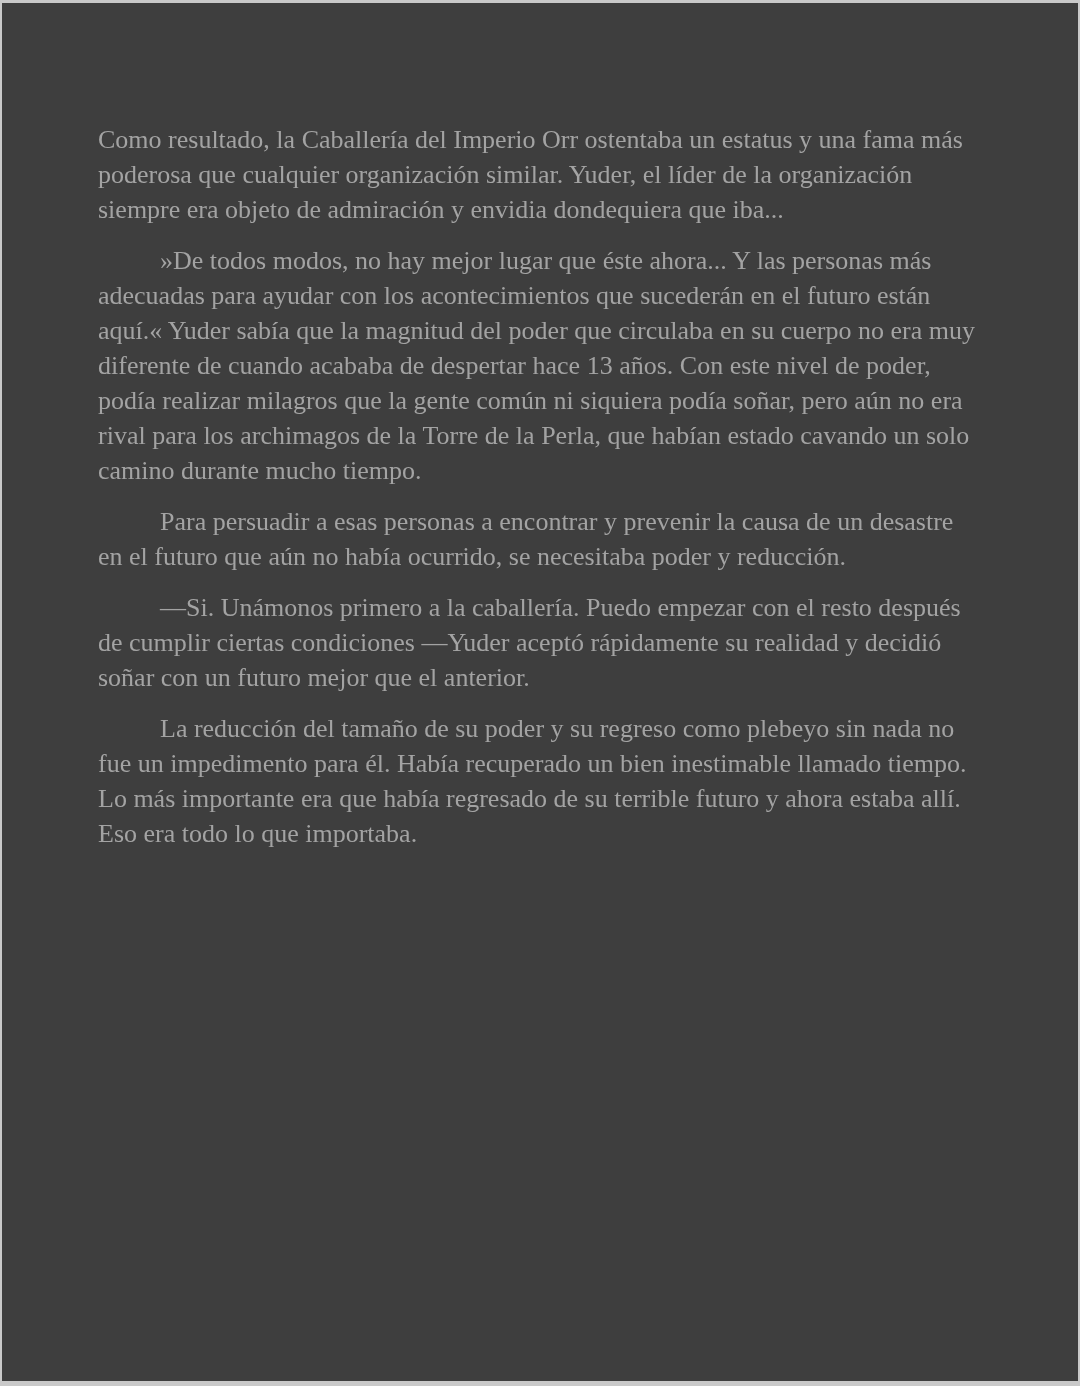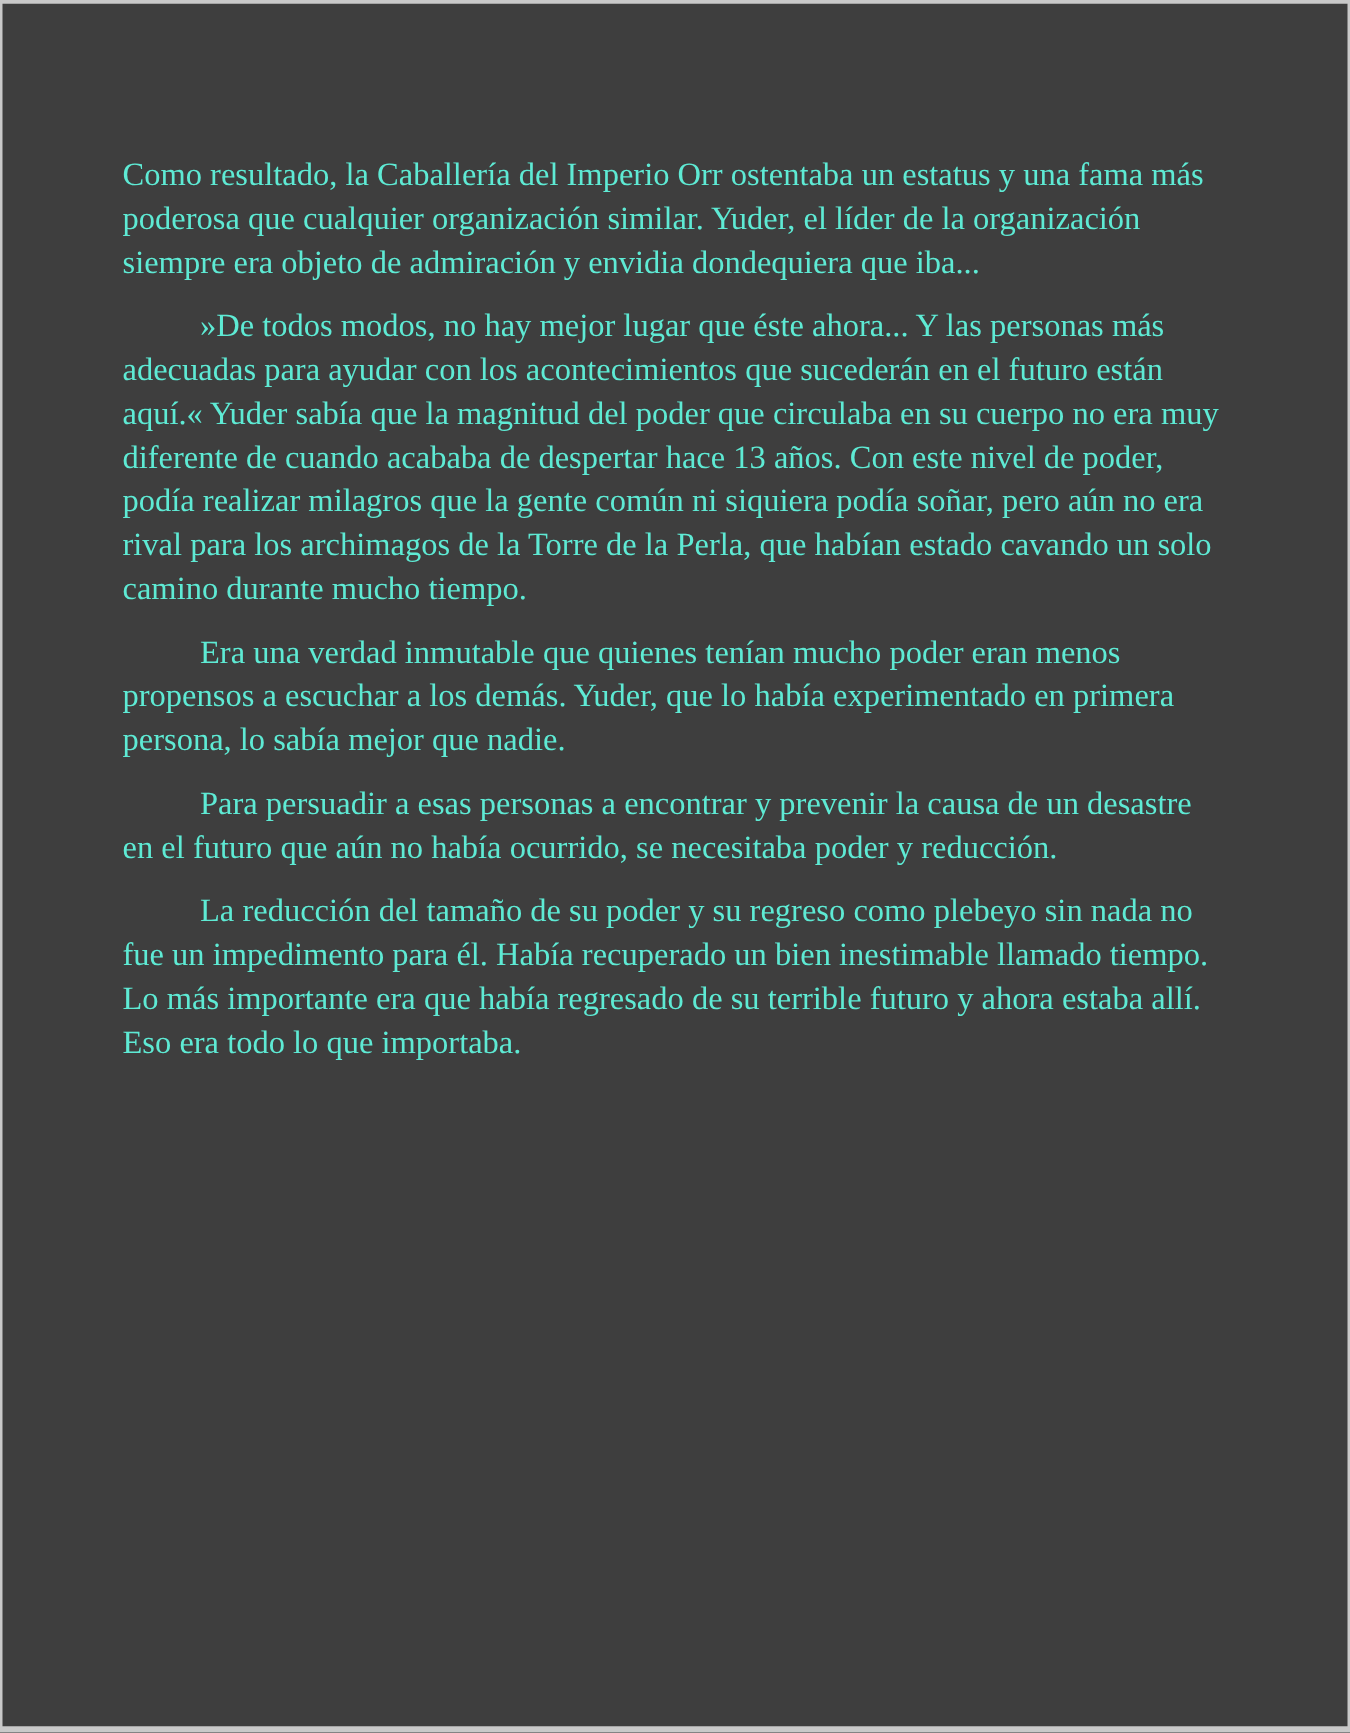--- a/index.html
+++ b/index.html
@@ -38,20 +38,20 @@
     text-indent: 62px;
   }
   .para.first {
     text-indent: 0;
   }
 </style>
 </head>
 <body style="background: rgb(201, 201, 201);">
 
 <div class="page" style="background: rgb(62, 62, 62);">
-  <div class="text-column" style="color: #5eead4;">
+  <div class="text-column" style="color: #a3a3a3;">
     <p class="para first">Como resultado, la Caballería del Imperio Orr ostentaba un estatus y una fama más poderosa que cualquier organización similar. Yuder, el líder de la organización siempre era objeto de admiración y envidia dondequiera que iba...</p>
     <p class="para">»De todos modos, no hay mejor lugar que éste ahora... Y las personas más adecuadas para ayudar con los acontecimientos que sucederán en el futuro están aquí.« Yuder sabía que la magnitud del poder que circulaba en su cuerpo no era muy diferente de cuando acababa de despertar hace 13 años. Con este nivel de poder, podía realizar milagros que la gente común ni siquiera podía soñar, pero aún no era rival para los archimagos de la Torre de la Perla, que habían estado cavando un solo camino durante mucho tiempo.</p>
-    <p class="para">Era una verdad inmutable que quienes tenían mucho poder eran menos propensos a escuchar a los demás. Yuder, que lo había experimentado en primera persona, lo sabía mejor que nadie.</p>
     <p class="para">Para persuadir a esas personas a encontrar y prevenir la causa de un desastre en el futuro que aún no había ocurrido, se necesitaba poder y reducción.</p>
+    <p class="para">—Si. Unámonos primero a la caballería. Puedo empezar con el resto después de cumplir ciertas condiciones —Yuder aceptó rápidamente su realidad y decidió soñar con un futuro mejor que el anterior.</p>
     <p class="para">La reducción del tamaño de su poder y su regreso como plebeyo sin nada no fue un impedimento para él. Había recuperado un bien inestimable llamado tiempo. Lo más importante era que había regresado de su terrible futuro y ahora estaba allí. Eso era todo lo que importaba.</p>
   </div>
 </div>
 
 </body></html>

